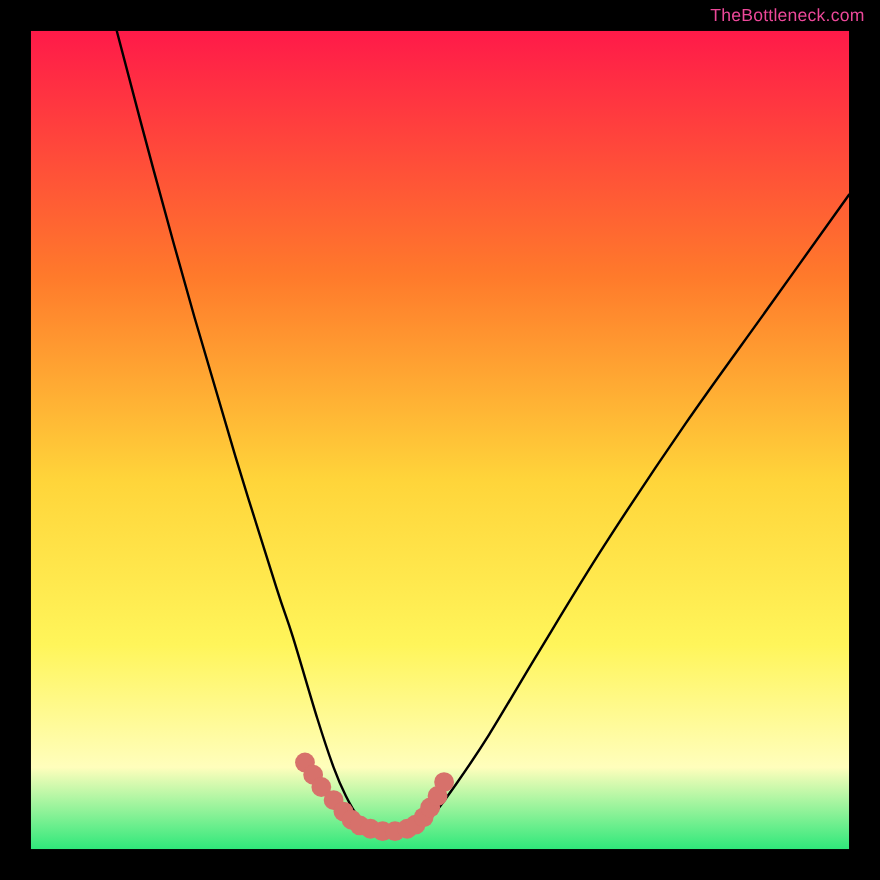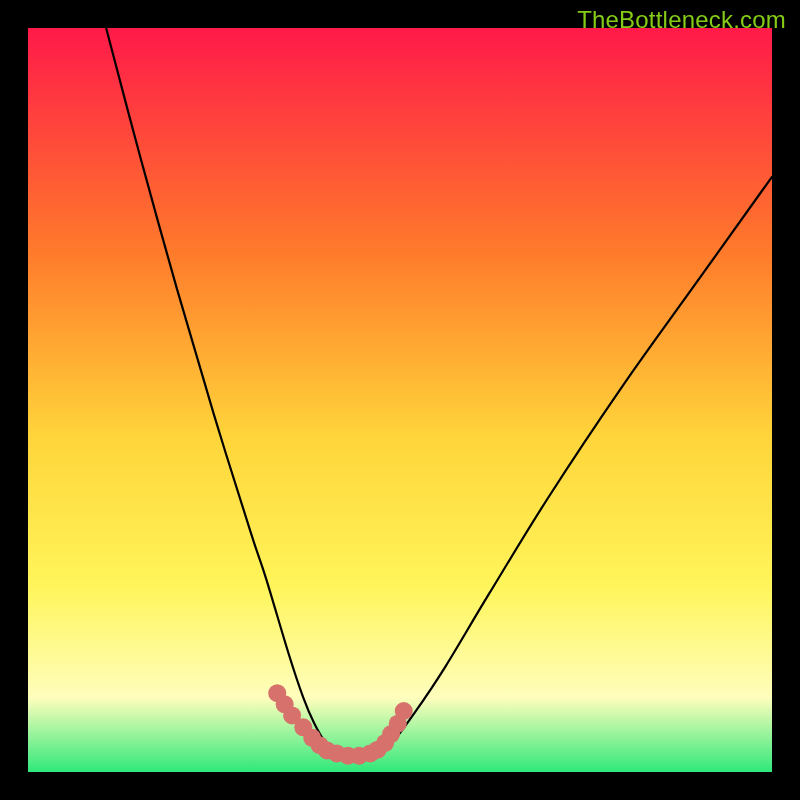--- a/index.html
+++ b/index.html
@@ -14,22 +14,22 @@
   .stage {
     position: relative;
     width: 800px;
     height: 800px;
     background: #000;
   }
   .watermark {
     position: absolute;
     top: 6px;
     right: 14px;
-    color: #84cc16;
-    font-size: 24px;
+    color: #ec4899;
+    font-size: 16px;
     font-weight: 500;
     letter-spacing: 0.2px;
     z-index: 10;
   }
   .plot {
     position: absolute;
     left: 28px;
     top: 28px;
     width: 744px;
     height: 744px;

